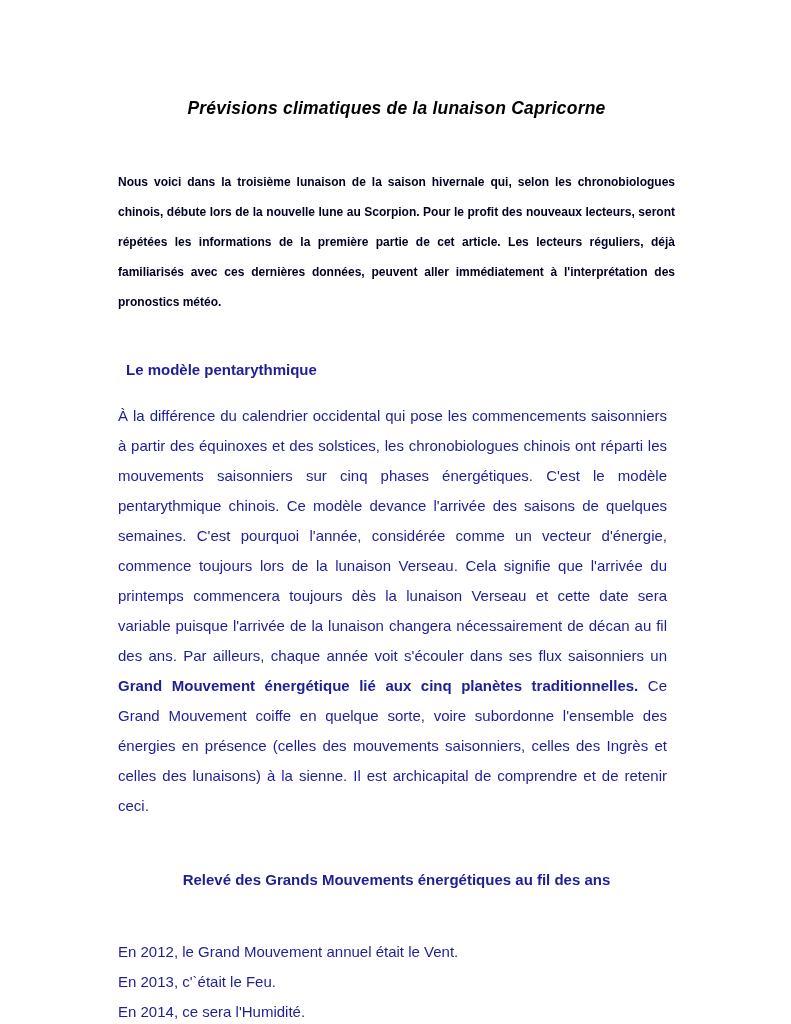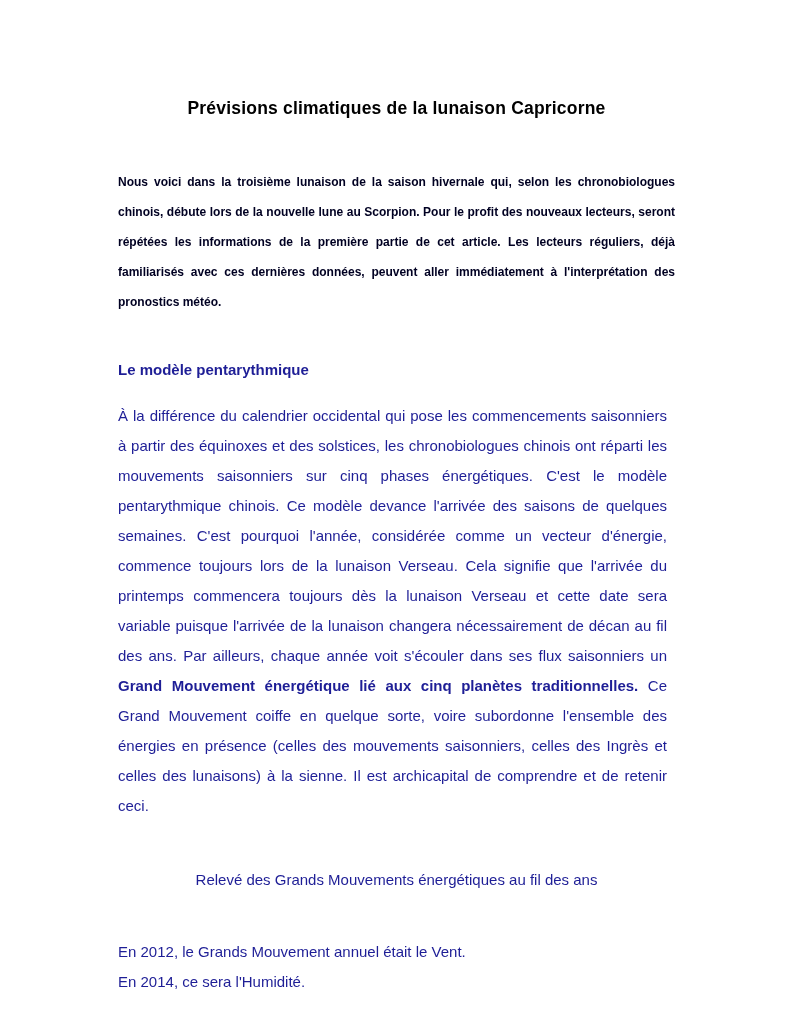--- a/index.html
+++ b/index.html
@@ -20,51 +20,52 @@
     padding: 98px 116px 40px 118px;
     background: #ffffff;
   }
   .doc-title {
     margin: 0 0 48px 0;
     font-size: 17.5px;
     font-weight: bold;
     text-align: center;
     color: var(--title_text, #000000);
     letter-spacing: 0.2px;
+    font-style: italic;
   }
   .intro-paragraph {
     margin: 0 0 38px 0;
     font-size: 12px;
     line-height: 30px;
     font-weight: bold;
     text-align: justify;
     color: var(--intro_text, #000022);
   }
   .section-heading {
-    margin: 0 0 16px 0;
+    margin: 0 0 16px 8px;
     font-size: 15px;
     line-height: 30px;
     font-weight: bold;
     color: var(--body_text, #1e1e96);
   }
   .body-paragraph {
     margin: 0 8px 44px 0;
     font-size: 15px;
     line-height: 30px;
     text-align: justify;
     color: var(--body_text, #1e1e96);
   }
   .body-paragraph .bold-run {
     font-weight: bold;
   }
   .centered-heading {
     margin: 0 0 42px 0;
     font-size: 15px;
     line-height: 30px;
-    font-weight: normal;
+    font-weight: bold;
     text-align: center;
     color: var(--body_text, #1e1e96);
   }
   .year-line {
     margin: 0;
     font-size: 15px;
     line-height: 30px;
     text-align: left;
     color: var(--body_text, #1e1e96);
   }
@@ -77,16 +78,17 @@
   <h1 class="doc-title">Prévisions climatiques de la lunaison Capricorne</h1>
 
   <p class="intro-paragraph">Nous voici dans la troisième lunaison de la saison hivernale qui, selon les chronobiologues chinois, débute lors de la nouvelle lune au Scorpion. Pour le profit des nouveaux lecteurs, seront répétées les informations de la première partie de cet article. Les lecteurs réguliers, déjà familiarisés avec ces dernières données, peuvent aller immédiatement à l'interprétation des pronostics météo.</p>
 
   <h2 class="section-heading">Le modèle pentarythmique</h2>
 
   <p class="body-paragraph"><span>À la différence du calendrier occidental qui pose les commencements saisonniers à partir des équinoxes et des solstices, les chronobiologues chinois ont réparti les mouvements saisonniers sur cinq phases énergétiques. C'est le modèle pentarythmique chinois.  Ce modèle devance l'arrivée des saisons de quelques semaines. C'est pourquoi l'année, considérée comme un vecteur d'énergie, commence toujours lors de la lunaison Verseau. Cela signifie que l'arrivée du printemps commencera toujours dès la lunaison Verseau et cette date sera variable puisque l'arrivée de la lunaison changera nécessairement de décan au fil des ans. Par ailleurs, chaque année voit s'écouler dans ses flux saisonniers un </span><span class="bold-run">Grand Mouvement énergétique lié aux cinq planètes traditionnelles.</span><span> Ce Grand Mouvement coiffe en quelque sorte, voire subordonne l'ensemble des énergies en présence (celles des mouvements saisonniers, celles des Ingrès et celles des lunaisons) à la sienne. Il est archicapital de comprendre et de retenir ceci.</span></p>
 
   <h3 class="centered-heading">Relevé des Grands Mouvements énergétiques au fil des ans</h3>
 
-  <p class="year-line">En 2012, le Grands Mouvement annuel était le Vent.</p>
+  <p class="year-line">En 2012, le Grand Mouvement annuel était le Vent.</p>
+  <p class="year-line">En 2013, c'`était le Feu.</p>
   <p class="year-line">En 2014, ce sera l'Humidité.</p>
 
 </div>
 
 </body></html>

